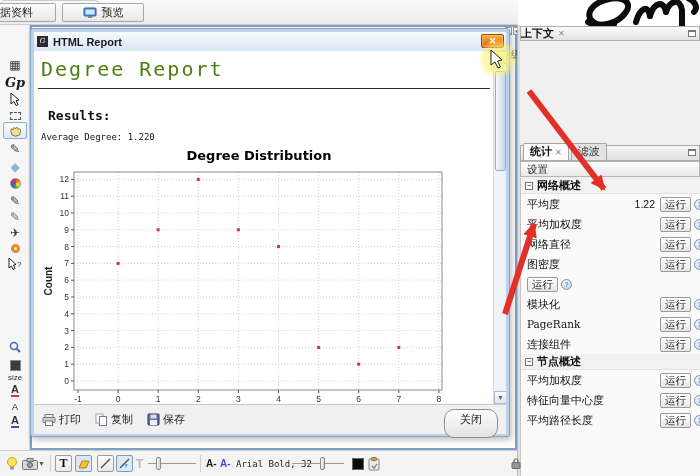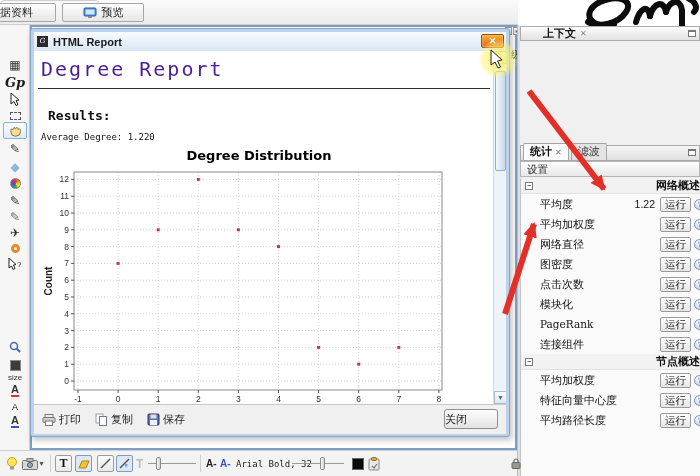--- a/index.html
+++ b/index.html
@@ -49,52 +49,52 @@
   #font-label { font-family:"DejaVu Sans Mono",monospace; font-size:9px; color:#222; }
   #color-swatch { width:12px; height:12px; background:#0a0a0a; border:1px solid #666; }
 
   
   #dialog { left:30px; top:28px; width:480px; height:409px; background:#bdd1ea; border:1px solid #89a4c4; border-radius:3px; padding:3px; box-shadow:2px 3px 6px rgba(0,0,0,.25); }
   #dlg-titlebar { position:relative; height:19px; display:flex; align-items:center; gap:5px; padding-left:3px; background:linear-gradient(#f8fbfe,#d9e6f4); }
   #dlg-icon { width:11px; height:11px; background:#2a2a2a; color:#fff; font-size:7px; line-height:11px; text-align:center; font-family:"DejaVu Serif",serif; font-style:italic; }
   #dlg-title { font-size:11px; font-weight:bold; color:#1a1a1a; }
   #dlg-close { position:absolute; right:2px; top:2px; width:23px; height:14px; background:linear-gradient(#f7b032,#e0641f); border:1px solid #9c4a12; border-radius:2px; color:#fff; font-size:9px; font-weight:bold; line-height:12px; text-align:center; box-shadow:inset 0 0 2px #ffe0a0; }
   #dlg-content { position:relative; height:353px; background:#fff; overflow:hidden; }
-  #report-title { position:absolute; left:7px; top:6px; font-family:"DejaVu Sans Mono",monospace; font-size:20px; letter-spacing:2px; color:#4c1d95; }
+  #report-title { position:absolute; left:7px; top:6px; font-family:"DejaVu Sans Mono",monospace; font-size:20px; letter-spacing:2px; color:#4d7c0f; }
   #report-hr { position:absolute; left:4px; top:37px; width:452px; border-top:1px solid #2b2b2b; }
   #results-label { position:absolute; left:14px; top:57px; font-family:"DejaVu Sans Mono",monospace; font-weight:bold; font-size:13px; }
   #avg-degree { position:absolute; left:7px; top:81px; font-family:"DejaVu Sans Mono",monospace; font-size:9px; }
   #chart-title { position:absolute; left:40px; top:97px; width:370px; text-align:center; font-family:"DejaVu Sans",sans-serif; font-weight:bold; font-size:13px; color:#000; }
   #chart-svg { position:absolute; left:4px; top:112px; }
   
   #dlg-scroll { position:absolute; right:0; top:0; width:13px; height:353px; background:#eef3f9; border-left:1px solid #cdd9e7; }
   .sb-arrow { position:absolute; left:0; width:13px; height:13px; background:linear-gradient(#fdfdfd,#dce6f2); border:1px solid #a8bdd6; font-size:7px; color:#4a6a92; text-align:center; line-height:11px; }
   #sb-thumb { position:absolute; left:1px; top:20px; width:11px; height:100px; background:linear-gradient(90deg,#f4f8fc,#c7d7ea); border:1px solid #93aecd; border-radius:2px; }
   #dlg-bottombar { position:relative; height:30px; background:#f0f0f0; border-top:1px solid #c9c9c9; display:flex; align-items:center; gap:14px; padding-left:8px; }
   .dlg-tool { display:flex; align-items:center; gap:3px; font-size:11px; color:#222; }
-  #btn-close-dlg { position:absolute; right:8px; top:4px; width:54px; height:20px; background:linear-gradient(#fdfdfd,#e3e3e3); border:1px solid #8e8e8e; border-radius:3px; font-size:11px; text-align:left; line-height:18px; }
+  #btn-close-dlg { position:absolute; right:8px; top:4px; width:54px; height:29px; background:linear-gradient(#fdfdfd,#e3e3e3); border:1px solid #8e8e8e; border-radius:10px; font-size:11px; text-align:center; line-height:18px; }
 
   
   #splitter { left:517px; top:25px; width:3px; height:451px; background:#e0e0e0; border-left:1px solid #bdbdbd; }
   #right-panel { left:520px; top:26px; width:180px; height:450px; background:#f0f0f0; overflow:hidden; }
-  .panel-header { position:absolute; left:0; width:180px; height:15px; background:linear-gradient(#fcfcfc,#e2e2e2); border:1px solid #adadad; font-size:11px; font-weight:bold; color:#111; padding:0 22px; display:flex; align-items:center; gap:4px; }
+  .panel-header { position:absolute; left:0; width:180px; height:15px; background:linear-gradient(#fcfcfc,#e2e2e2); border:1px solid #adadad; font-size:11px; font-weight:bold; color:#111; padding:0 0; display:flex; align-items:center; gap:4px; }
   .float-icon { position:absolute; right:3px; top:3px; width:8px; height:7px; border:1px solid #777; border-top:2px solid #777; background:#fff; }
   .tab-x { font-weight:normal; color:#888; font-size:8px; }
   #ctx-content { position:absolute; left:0; top:15px; width:180px; height:103px; background:#f3f3f3; border:1px solid #bcbcbc; border-top:none; padding:6px 0 0 8px; line-height:17px; }
   .ctx-line b { font-weight:bold; }
   #green-dot { position:absolute; right:-4px; top:5px; width:12px; height:12px; border-radius:50%; background:radial-gradient(circle at 35% 30%,#a8e08e,#4a9c3e); border:1px solid #2e7d32; }
   #stats-tabbar { position:absolute; left:0; top:119px; width:180px; height:16px; background:linear-gradient(#f5f5f5,#e0e0e0); border:1px solid #ababab; display:flex; align-items:flex-end; padding-left:2px; gap:2px; }
   .tab { font-size:11px; font-weight:bold; padding:0 6px 1px 6px; border:1px solid #a5a5a5; border-bottom:none; border-radius:2px 2px 0 0; }
   .tab.active { background:#fbfbfb; }
   .tab.inactive { background:#e3e3e3; font-weight:normal; color:#333; }
   #settings-bar { position:absolute; left:0; top:135px; width:180px; height:16px; background:linear-gradient(#fdfdfd,#e8e8e8); border:1px solid #b5b5b5; font-size:10.5px; padding:1px 6px; color:#222; }
   #stats-list { position:absolute; left:0; top:152px; width:180px; height:298px; background:#fafafa; border-left:1px solid #c4c4c4; }
-  .sec-header { height:16px; display:flex; align-items:center; gap:4px; padding-left:4px; font-weight:bold; font-size:11px; border-bottom:1px solid #e2e2e2; background:#f2f2f2;justify-content:space-between; }
+  .sec-header { height:16px; display:flex; align-items:center; gap:4px; padding-left:4px; font-weight:bold; font-size:11px; border-bottom:1px solid #e2e2e2; background:#f2f2f2; }
   .collapse-box { width:8px; height:8px; border:1px solid #777; background:#fff; font-size:7px; line-height:6px; text-align:center; color:#444; }
-  .stat-row { height:20px; display:flex; align-items:center; padding-left:19px; }
+  .stat-row { height:20px; display:flex; align-items:center; padding-left:6px; }
   .stat-label { font-size:11px; color:#111; flex:1 1 auto; white-space:nowrap; overflow:hidden; }
   .stat-label.mono { font-family:"DejaVu Serif",serif; font-size:10.5px; }
   .stat-value { font-size:10.5px; margin-right:5px; }
   .run-btn { flex:none; height:15px; padding:0 4px; font-size:10.5px; line-height:13px; background:linear-gradient(#fefefe,#e6e6e6); border:1px solid #9a9a9a; border-radius:2px; color:#222; }
   .info-dot { flex:none; width:11px; height:11px; margin-left:3px; margin-right:-5px; border-radius:50%; border:1px solid #7a93b5; background:radial-gradient(circle at 35% 30%,#f2f7fd,#b9cfe8); font-size:7px; color:#35608f; text-align:center; line-height:10px; }
 
   
   #highlight { left:479px; top:40px; width:38px; height:38px; border-radius:50%; background:radial-gradient(circle, rgba(252,243,107,.95) 0%, rgba(252,243,107,.5) 55%, rgba(252,243,107,0) 75%); pointer-events:none; }
   #overlay-svg { left:0; top:0; pointer-events:none; }
 </style>
@@ -307,21 +307,20 @@
         <span class="stat-label">网络直径</span>
         <span class="run-btn">运行</span>
         <span class="info-dot">?</span>
       </div>
       <div class="stat-row">
         <span class="stat-label">图密度</span>
         <span class="run-btn">运行</span>
         <span class="info-dot">?</span>
       </div>
       <div class="stat-row">
-        <span class="stat-label">点击次数</span>
         <span class="run-btn">运行</span>
         <span class="info-dot">?</span>
       </div>
       <div class="stat-row">
         <span class="stat-label">模块化</span>
         <span class="run-btn">运行</span>
         <span class="info-dot">?</span>
       </div>
       <div class="stat-row">
         <span class="stat-label mono">PageRank</span>

